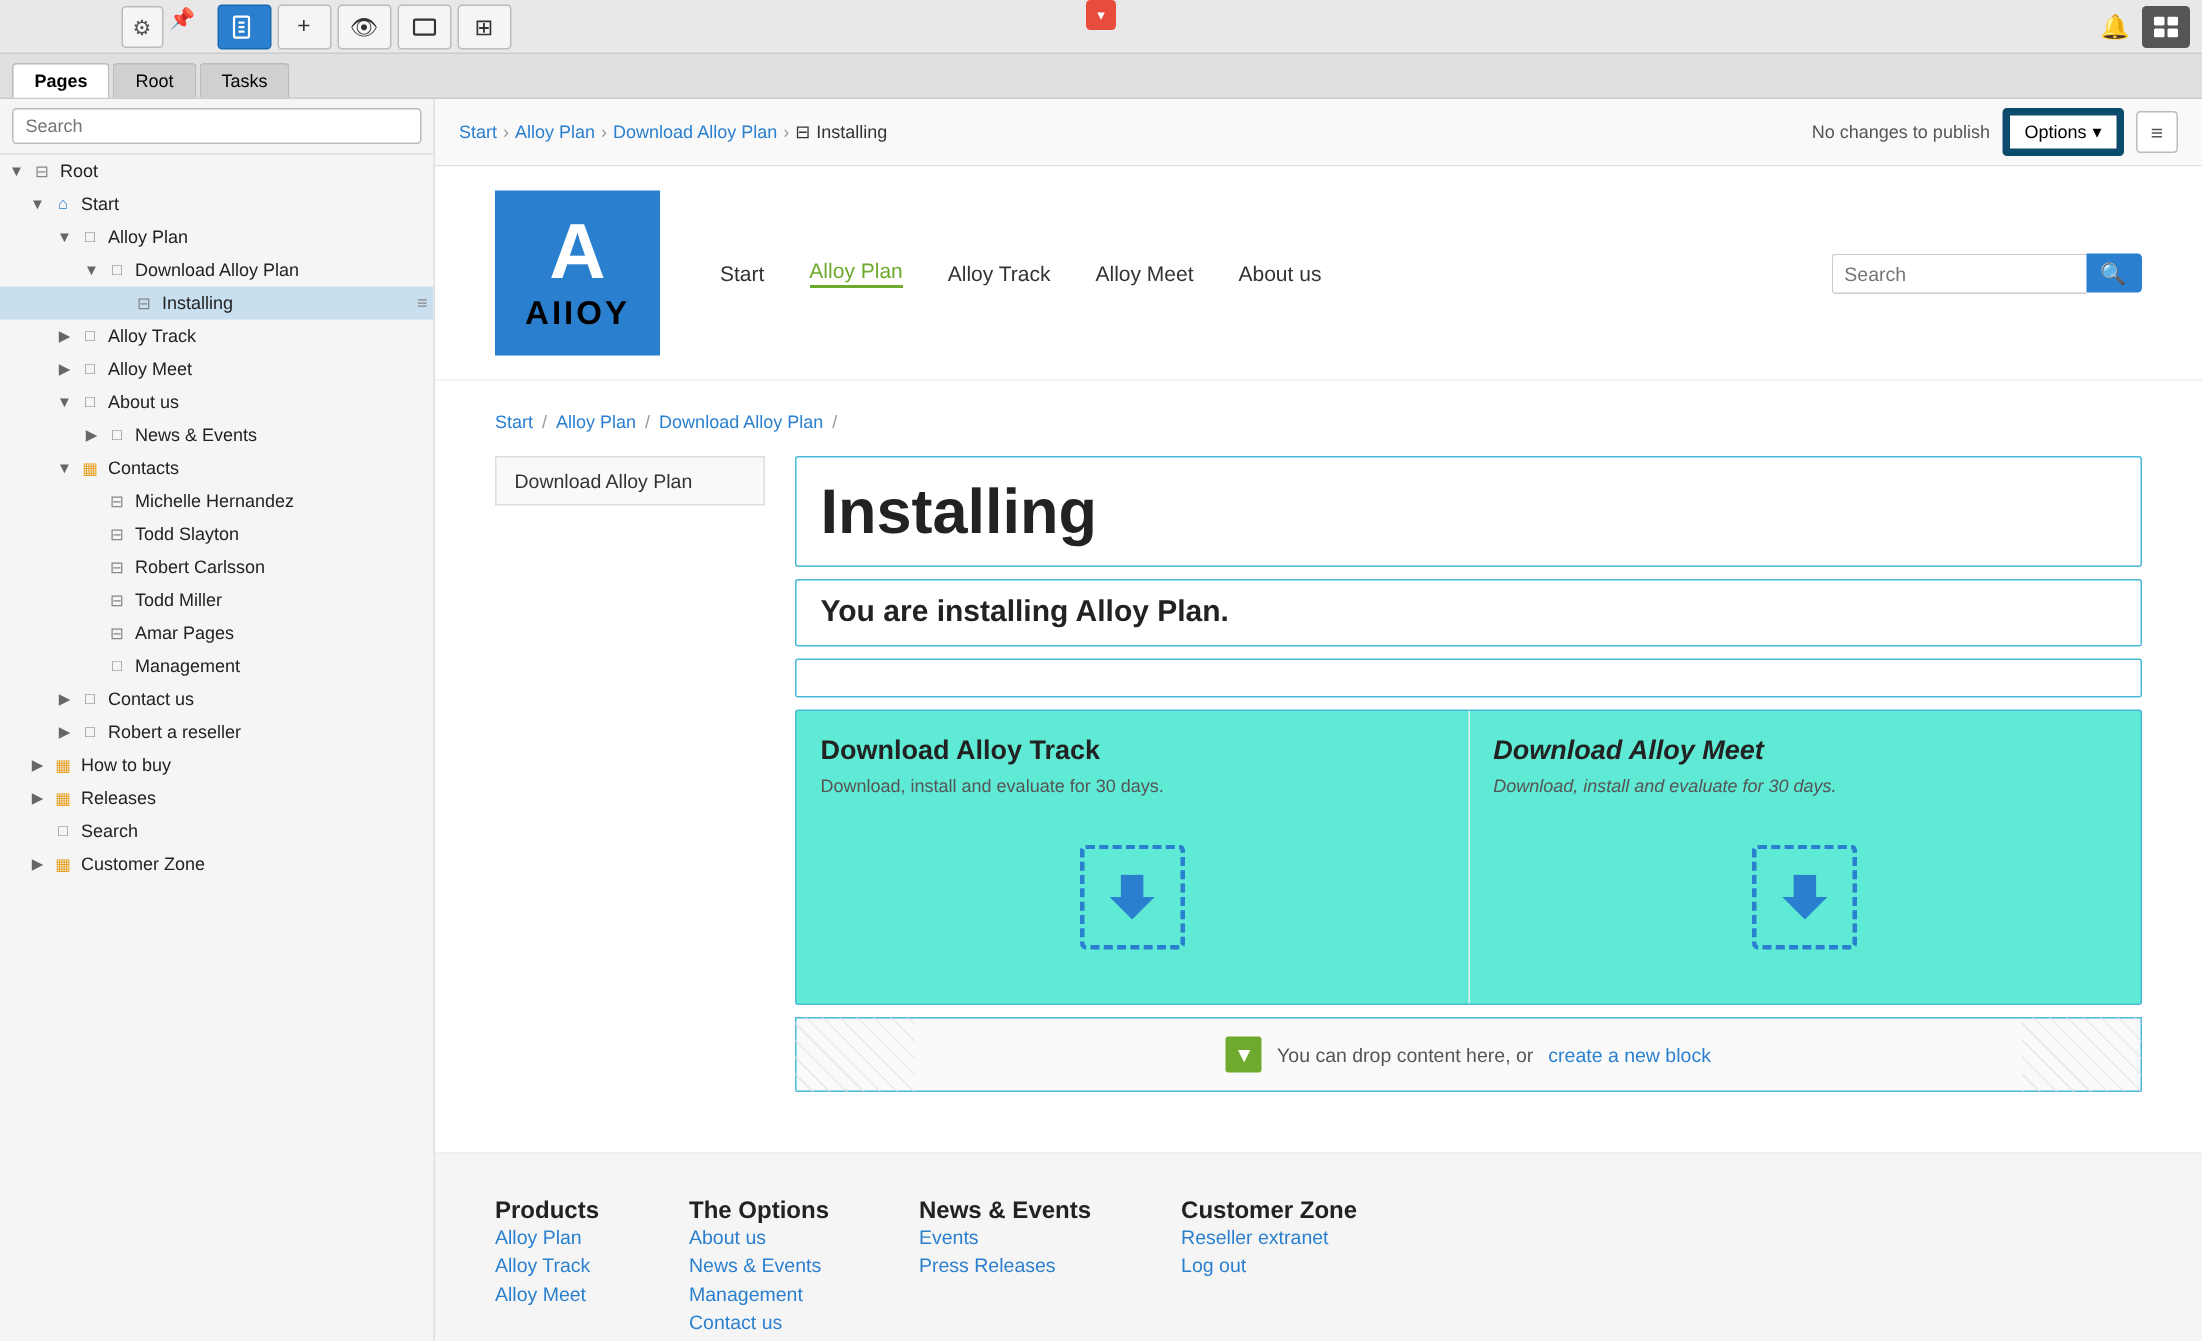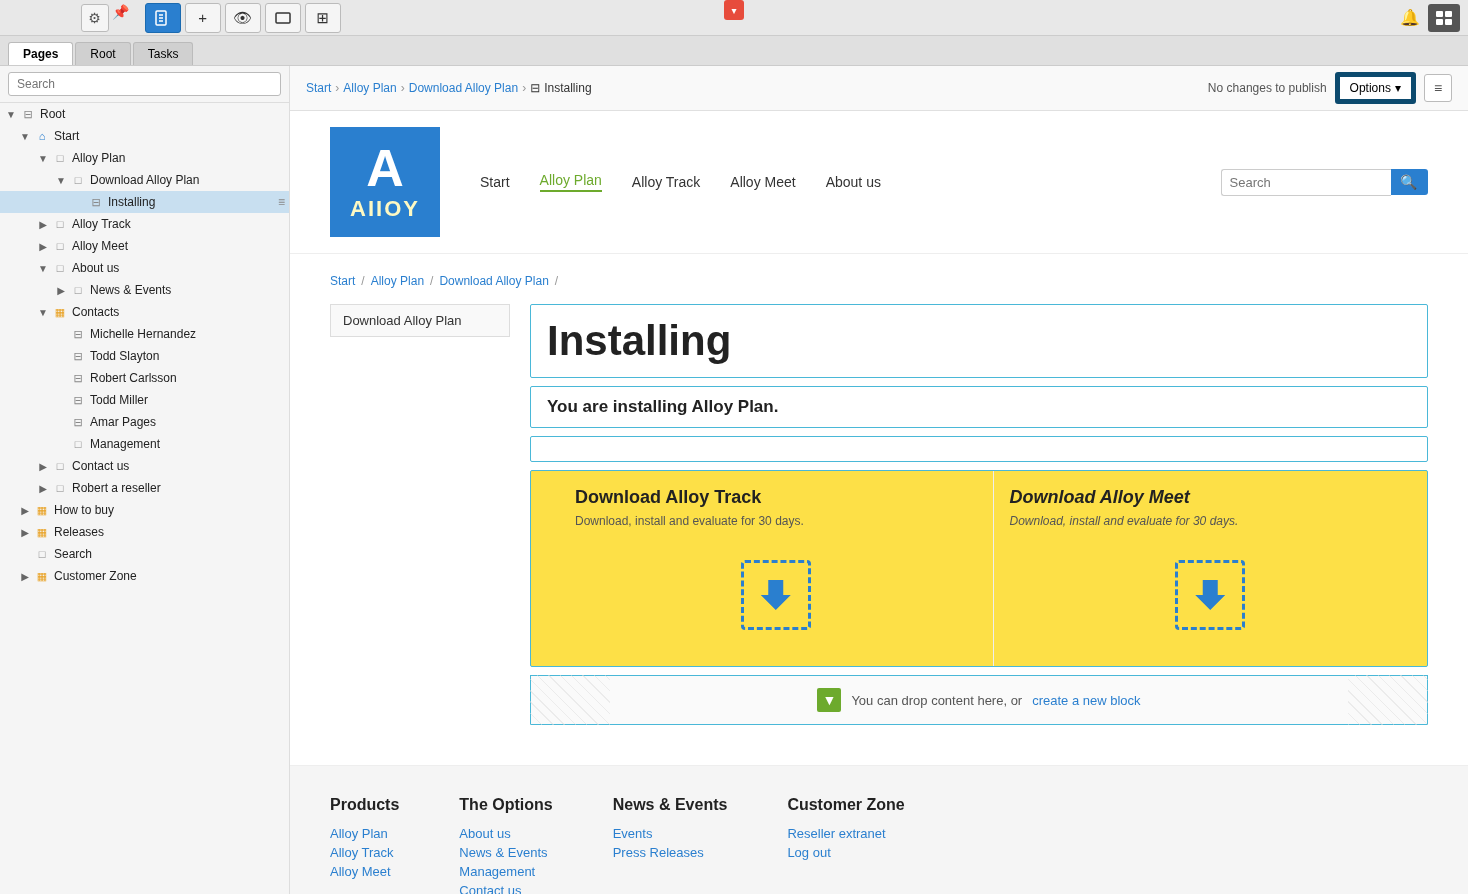--- a/index.html
+++ b/index.html
@@ -274,21 +274,21 @@
     }
     .site-logo .logo-letter {
       font-size: 52px;
       font-weight: bold;
       color: white;
       line-height: 1;
     }
     .site-logo .logo-text {
       font-size: 22px;
       font-weight: bold;
-      color: #fef9c3;
+      color: #000000;
       letter-spacing: 2px;
       margin-top: 2px;
     }
     .site-nav {
       display: flex;
       align-items: center;
       gap: 30px;
       flex: 1;
     }
     .site-nav a {
@@ -370,37 +370,36 @@
       position: relative;
     }
     .page-title-block {
       padding: 12px 16px;
       font-size: 42px;
       font-weight: bold;
       color: #222;
     }
     .subtitle-block {
       padding: 10px 16px;
-      font-size: 17px;
+      font-size: 20px;
       font-weight: bold;
       color: #222;
     }
     .empty-block {
       padding: 6px 16px;
       min-height: 24px;
     }
 
     
     .download-cards {
       border: 1.5px solid #4ab8d8;
       border-radius: 2px;
       margin-bottom: 8px;
       display: flex;
-      background: #fde047;
-      padding-left: 28px;
+      background: #5eead4;
     }
     .download-card {
       flex: 1;
       padding: 16px;
       border-right: 1px solid #eee;
     }
     .download-card:last-child {
       border-right: none;
       font-style: italic;
     }
@@ -490,21 +489,20 @@
       border-top: 1px solid #eee;
       padding: 30px 40px;
       display: flex;
       gap: 60px;
       margin-top: 20px;
     }
     .footer-col h4 {
       font-size: 16px;
       font-weight: bold;
       color: #222;
-      margin-bottom: 12px;
     }
     .footer-col a {
       display: block;
       color: #2a7fcf;
       text-decoration: none;
       font-size: 13px;
       margin-bottom: 4px;
     }
 
     

